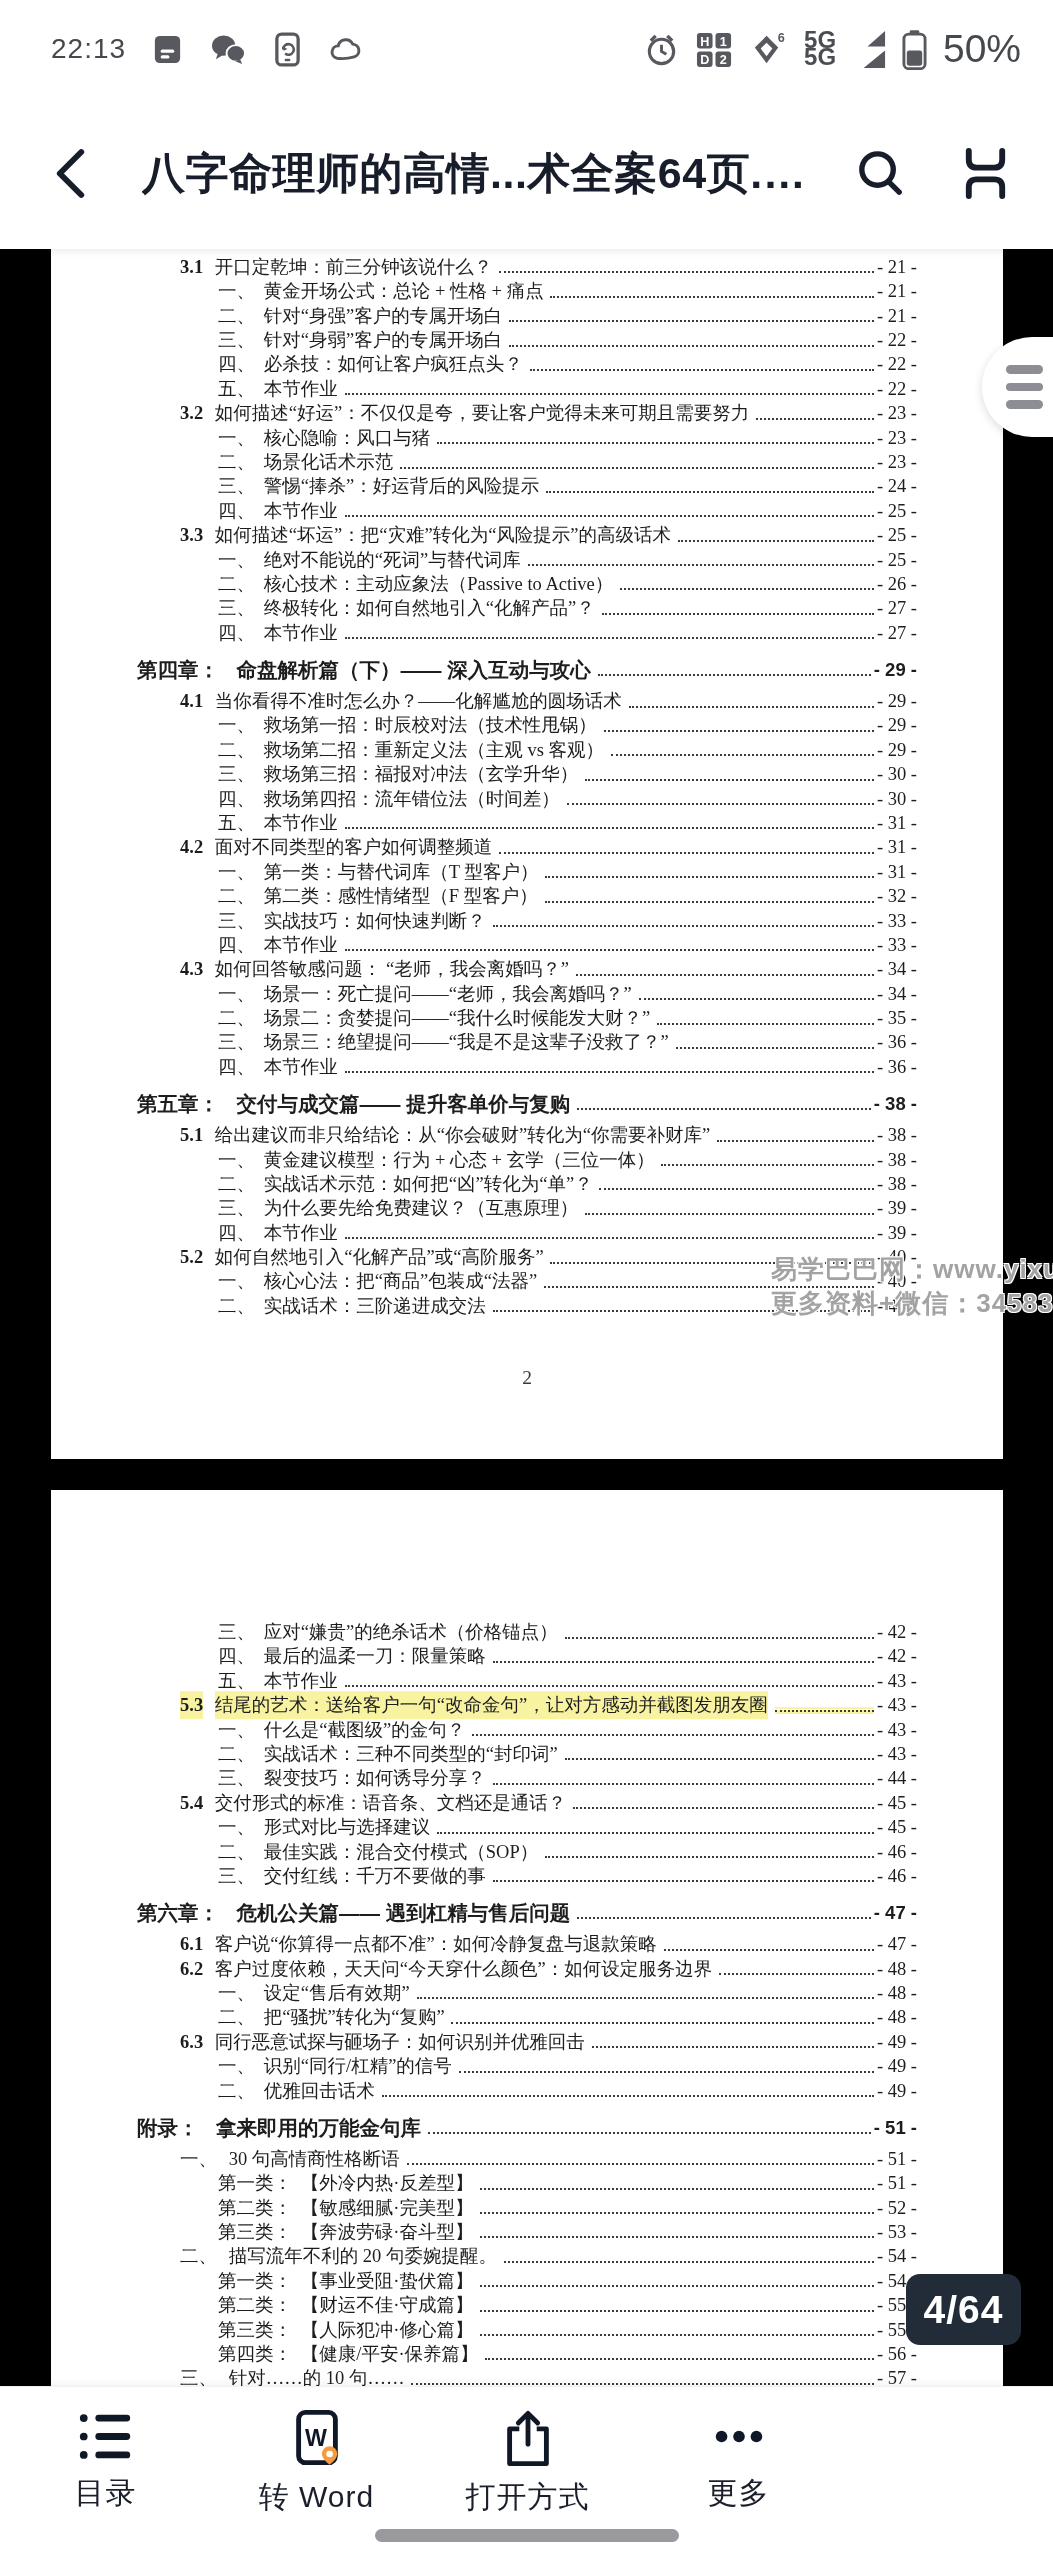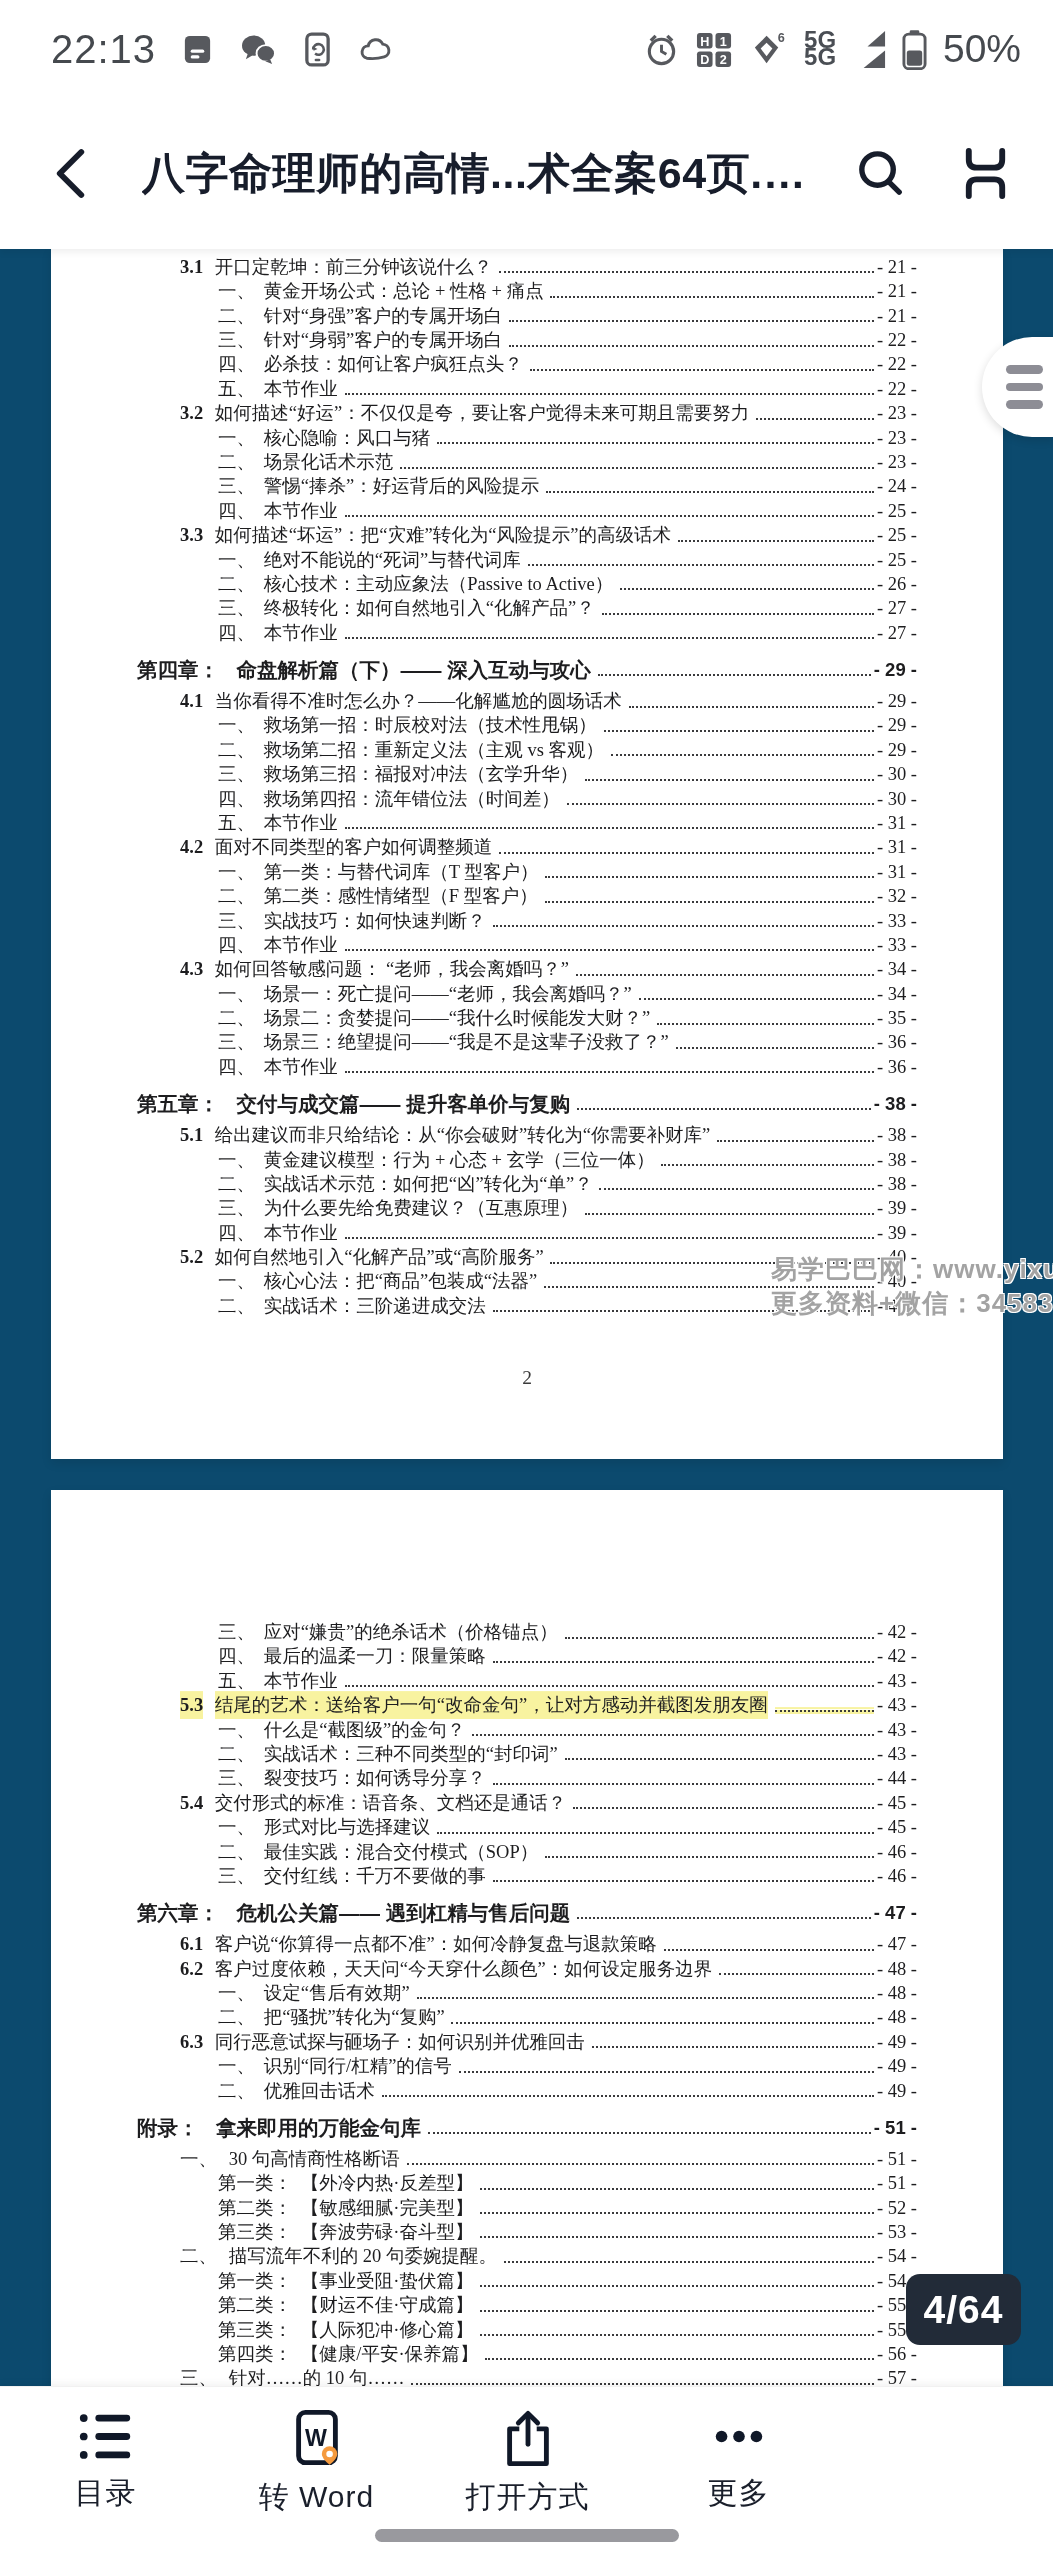--- a/index.html
+++ b/index.html
@@ -9,40 +9,40 @@
     font-family:"Liberation Sans","DejaVu Sans",sans-serif;
     -webkit-font-smoothing:antialiased;
   }
   
   .status-bar{
     position:absolute;left:0;top:0;width:1054px;height:98px;
     display:flex;align-items:center;padding:0 33px 0 51px;box-sizing:border-box;
     background:#fff;color:#4a4e54;z-index:20;
   }
   .sb-left{display:flex;align-items:center;gap:25px;}
-  .sb-time{font-size:40px;font-weight:500;letter-spacing:1px;color:#45494e;}
+  .sb-time{font-size:28px;font-weight:500;letter-spacing:1px;color:#45494e;}
   .sb-right{margin-left:auto;display:flex;align-items:center;gap:15.6px;}
   .sb-ico{display:block;}
   .sb-batt-txt{font-size:39px;font-weight:500;color:#45494e;}
   .sb-5g{display:flex;flex-direction:column;line-height:16.6px;font-size:24px;font-weight:700;color:#4a4e54;margin-right:-3.9px;}
   
   .app-header{
     position:absolute;left:0;top:98px;width:1054px;height:151px;background:#fff;z-index:19;
     display:flex;align-items:center;padding:0 35px 0 37px;box-sizing:border-box;gap:37px;
     box-shadow:0 2.9px 7.8px rgba(0,0,0,.07);
   }
   .hdr-title{
     flex:1;font-size:43px;font-weight:600;color:#171d2b;
     white-space:nowrap;overflow:hidden;text-overflow:ellipsis;letter-spacing:0.5px;
   }
   .hdr-btn{display:flex;align-items:center;justify-content:center;width:68px;height:88px;}
   
   .content{
     position:absolute;left:0;top:249px;width:1054px;height:2327px;
-    background:#0c4a6e;overflow:hidden;z-index:1;
+    background:#000000;overflow:hidden;z-index:1;
   }
   .pdf-page{
     position:absolute;left:51px;width:952px;background:#fff;
     box-shadow:0 3.9px 9.8px rgba(0,0,0,.10);
     font-family:"Liberation Serif","DejaVu Serif",serif;color:#1d1d1f;
   }
   #page1{top:0;height:1210px;}
   #page2{top:1241px;height:899px;}
   #page1-rows{padding-top:4.9px;}
   #page2-rows{padding-top:129px;}

